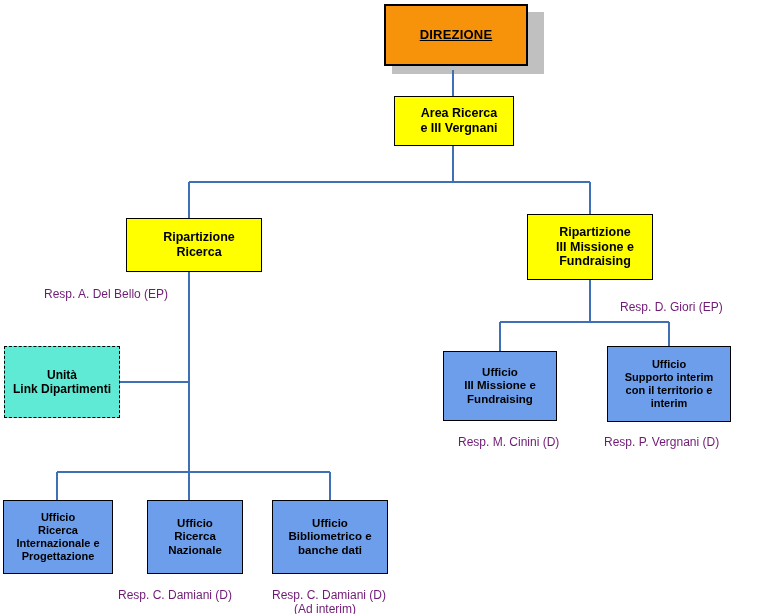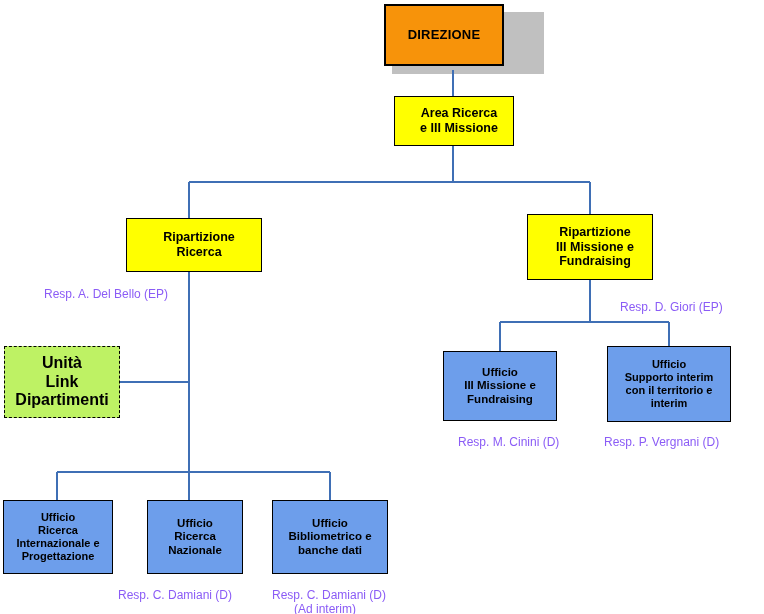--- a/index.html
+++ b/index.html
@@ -57,29 +57,29 @@
     color: #000000;
     font-size: 11.5px;
   }
   .n-blue-sm {
     background: #6d9eeb;
     border: 1px solid #000000;
     color: #000000;
     font-size: 11px;
   }
   .n-dashed {
-    background: #bef264;
+    background: #5eead4;
     border: 1.5px dashed #000000;
     color: #000000;
-    font-size: 16px;
+    font-size: 12px;
   }
   .caption {
     position: absolute;
     font-size: 12px;
-    color: #8b5cf6;
+    color: #701a75;
     font-family: "Liberation Sans", sans-serif;
     white-space: nowrap;
     z-index: 3;
   }
   svg.lines {
     position: absolute;
     left: 0; top: 0;
     width: 764px;
     height: 614px;
     z-index: 2;
@@ -110,30 +110,30 @@
       <line x1="330" y1="472" x2="330" y2="500"></line>
 
       <line x1="590" y1="280" x2="590" y2="322"></line>
       <line x1="500" y1="322" x2="669" y2="322"></line>
       <line x1="500" y1="322" x2="500" y2="351"></line>
       <line x1="669" y1="322" x2="669" y2="351"></line>
     </g>
   </svg>
 
   <div class="shadow" style="left:392px; top:12px; width:152px; height:62px;"></div>
-  <div class="node n-orange" style="left:384px; top:4px; width:120px; height:62px;">
+  <div class="node n-orange" style="left:384px; top:4px; width:144px; height:62px;text-decoration:underline;">
     <span>
       <span>DIREZIONE</span>
     </span>
   </div>
 
   <div class="node n-yellow" style="left:394px; top:96px; width:120px; height:50px;">
     <span>
       <span>Area Ricerca</span>
-      <span>e III Missione</span>
+      <span>e III Vergnani</span>
     </span>
   </div>
 
   <div class="node n-yellow" style="left:126px; top:218px; width:136px; height:54px;">
     <span>
       <span>Ripartizione</span>
       <span>Ricerca</span>
     </span>
   </div>
   <div class="caption" style="left:44px; top:287px;">Resp. A. Del Bello (EP)</div>

